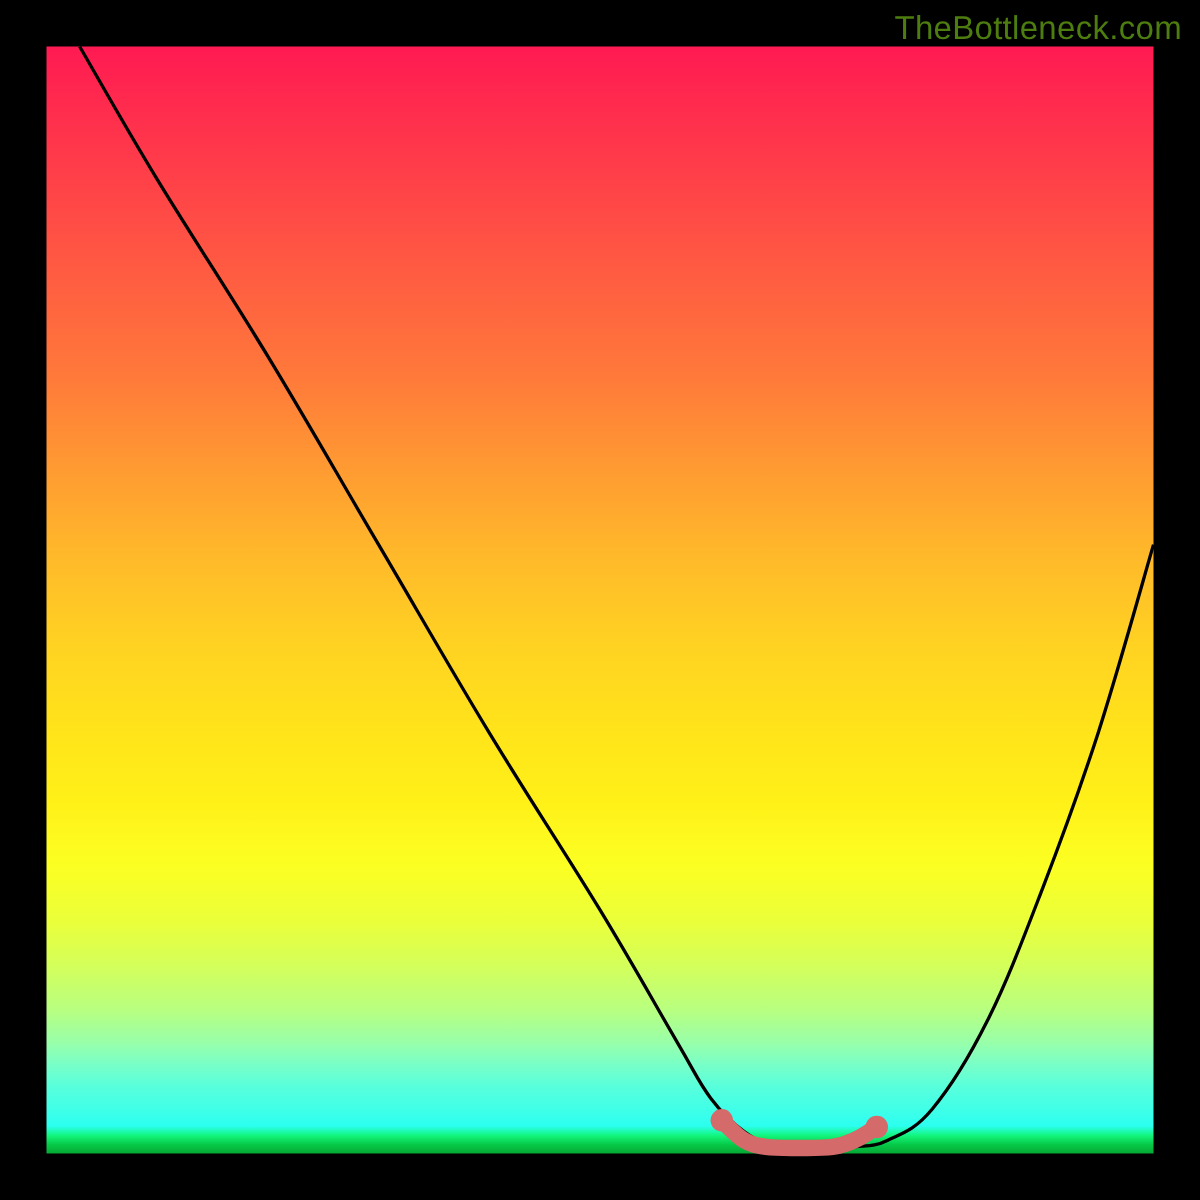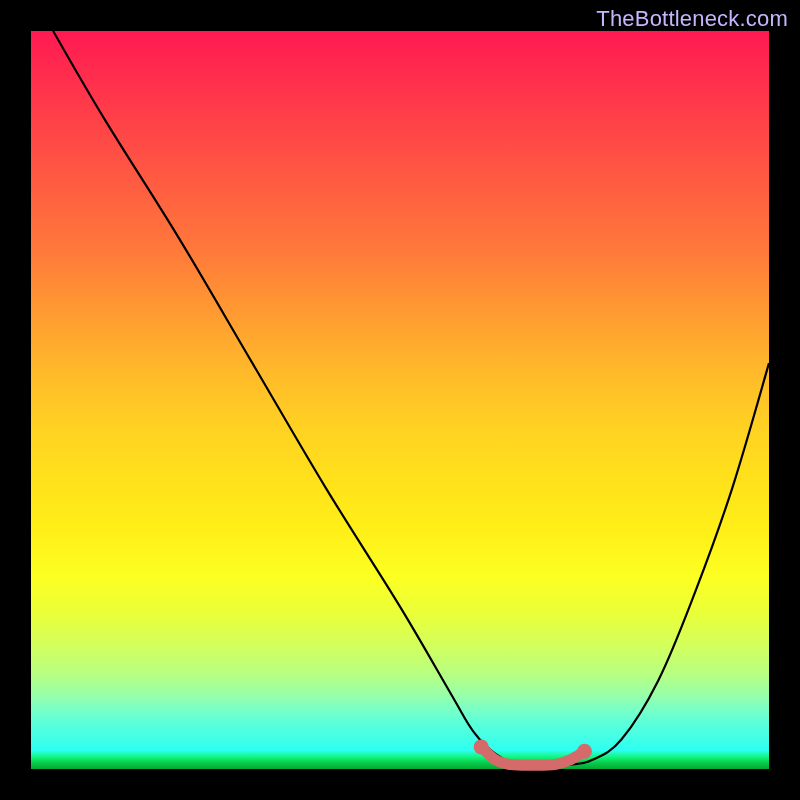--- a/index.html
+++ b/index.html
@@ -46,21 +46,21 @@
       #2cfff0 97.5%,
       #12f57a 98.4%,
       #07c948 99.2%,
       #04a834 100%
     );
   }
   .watermark {
     position: absolute;
     top: 6px;
     right: 12px;
-    color: #c4b5fd;
+    color: #4d7c0f;
     font-size: 22px;
     font-weight: 400;
     letter-spacing: 0.2px;
   }
   svg.curve {
     position: absolute;
     left: 0;
     top: 0;
     width: 738px;
     height: 738px;

